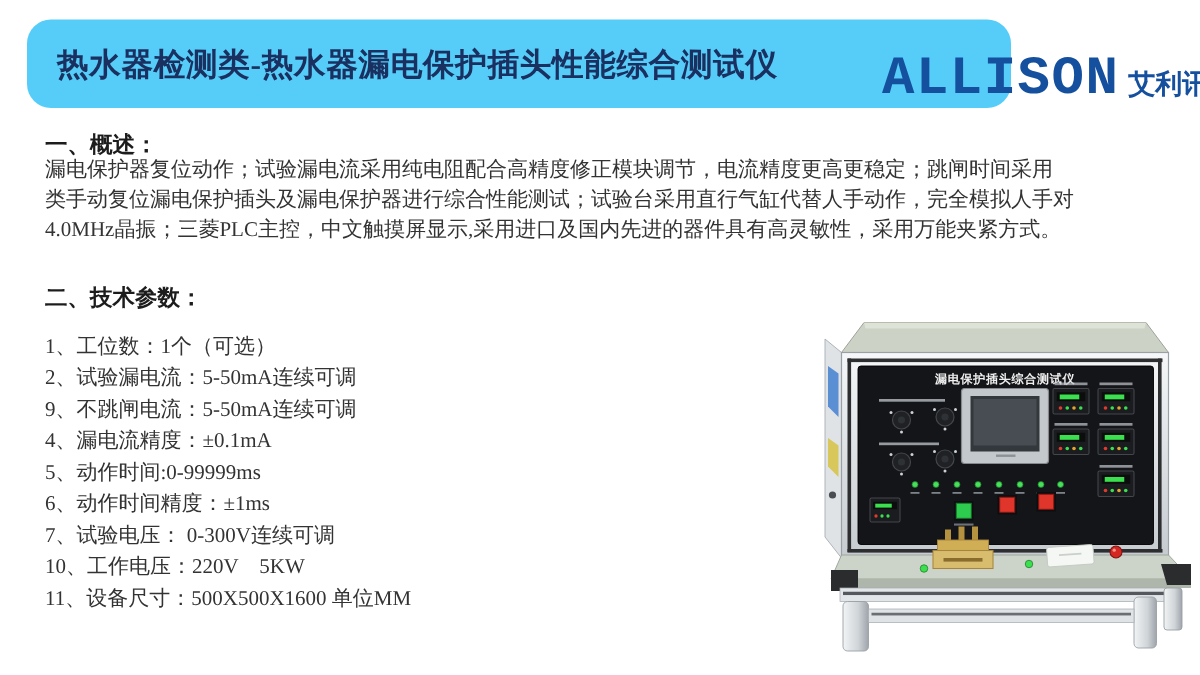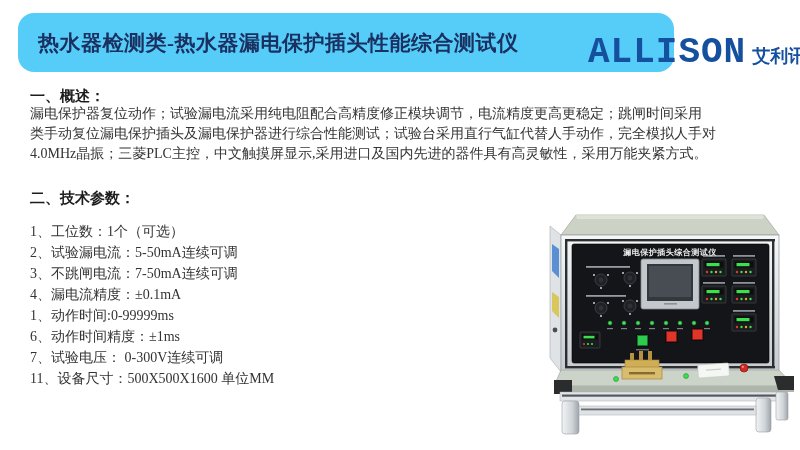--- a/index.html
+++ b/index.html
@@ -61,25 +61,26 @@
 <div class="para">
   <div class="pline">漏电保护器复位动作；试验漏电流采用纯电阻配合高精度修正模块调节，电流精度更高更稳定；跳闸时间采用</div>
   <div class="pline">类手动复位漏电保护插头及漏电保护器进行综合性能测试；试验台采用直行气缸代替人手动作，完全模拟人手对</div>
   <div class="pline">4.0MHz晶振；三菱PLC主控，中文触摸屏显示,采用进口及国内先进的器件具有高灵敏性，采用万能夹紧方式。</div>
 </div>
 
 <div class="sec-heading specs-heading">二、技术参数：</div>
 <div class="specs-list">
   <div class="spec">1、工位数：1个（可选）</div>
   <div class="spec">2、试验漏电流：5-50mA连续可调</div>
-  <div class="spec">3、不跳闸电流：7-50mA连续可调</div>
+  <div class="spec">9、不跳闸电流：5-50mA连续可调</div>
   <div class="spec">4、漏电流精度：±0.1mA</div>
-  <div class="spec">1、动作时间:0-99999ms</div>
+  <div class="spec">5、动作时间:0-99999ms</div>
   <div class="spec">6、动作时间精度：±1ms</div>
   <div class="spec">7、试验电压： 0-300V连续可调</div>
+  <div class="spec">10、工作电压：220V    5KW</div>
   <div class="spec">11、设备尺寸：500X500X1600 单位MM</div>
 </div>
 
 <svg class="product" viewBox="0 0 252 248" xmlns="http://www.w3.org/2000/svg">
   <defs>
     <linearGradient id="alum" x1="0" y1="0" x2="0" y2="1">
       <stop offset="0" stop-color="#f5f7f8"></stop>
         <stop offset="0.5" stop-color="#dde1e4"></stop>
         <stop offset="1" stop-color="#c6cbd0"></stop>
     </linearGradient>

